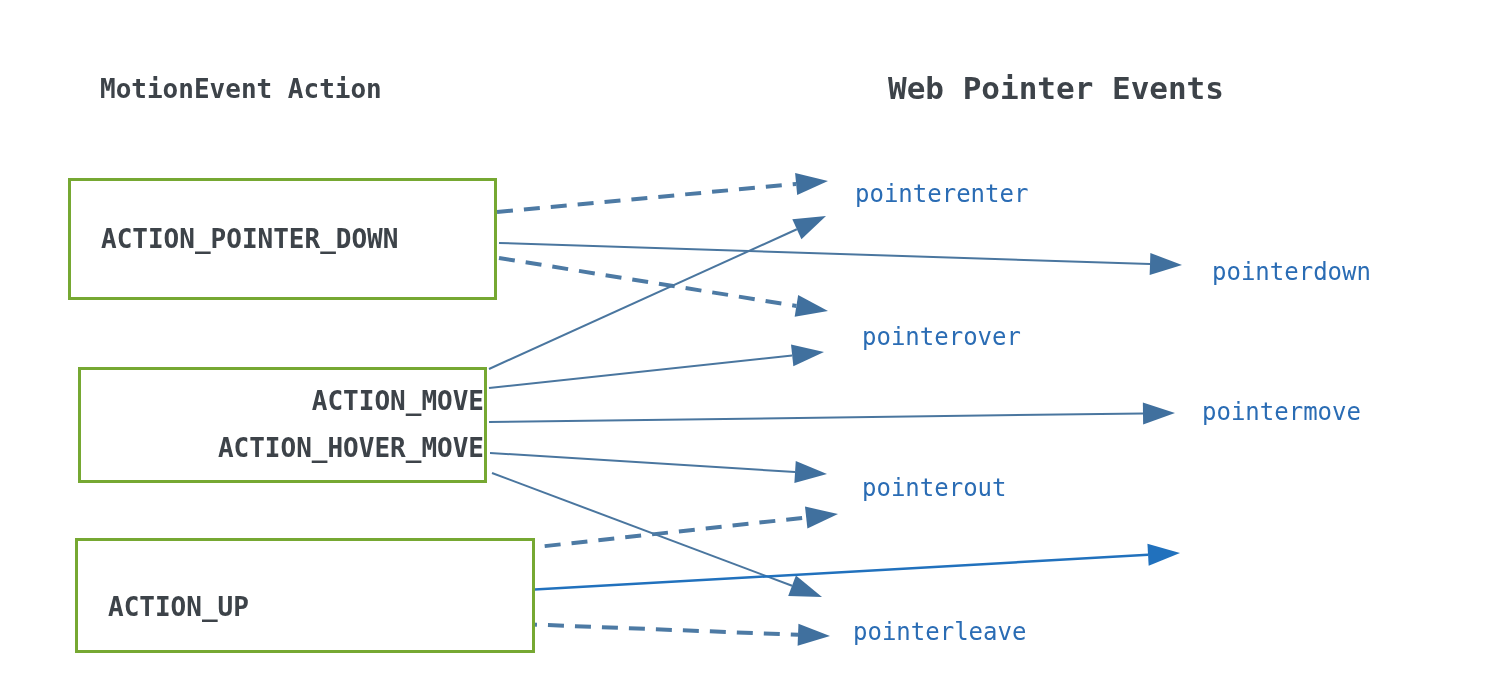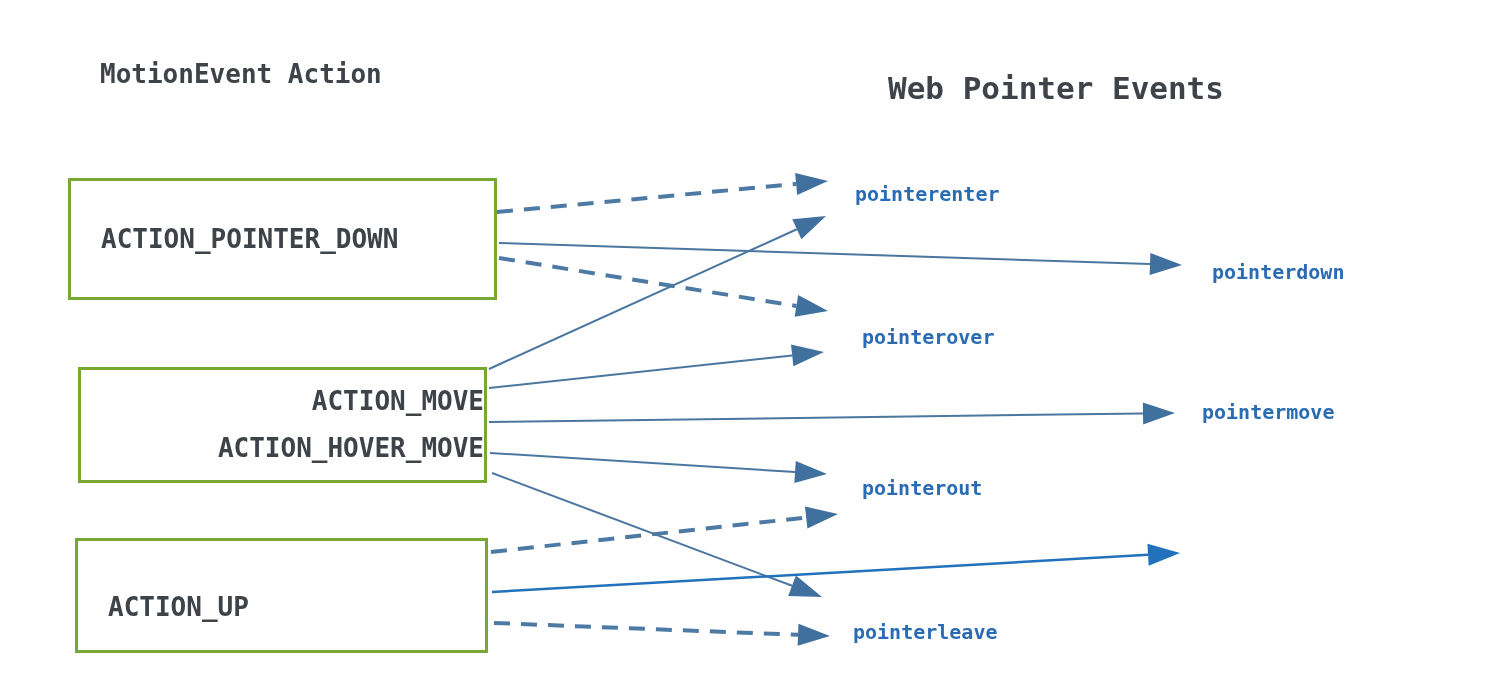--- a/index.html
+++ b/index.html
@@ -12,34 +12,34 @@
   html,body{margin:0;padding:0;background:var(--bg);}
   body{font-family:"DejaVu Sans Mono","Liberation Mono",monospace;}
   .canvas{
     position:relative;width:1506px;height:700px;background:var(--bg);overflow:hidden;
   }
   #connectors{position:absolute;left:0;top:0;width:1506px;height:700px;}
   .hdr{
     position:absolute;transform:translateY(-50%);
     font-weight:bold;color:var(--heading);white-space:nowrap;letter-spacing:0;
   }
-  .hdr.left{left:100px;top:74px;font-size:26px;}
+  .hdr.left{left:100px;top:89px;font-size:26px;}
   .hdr.right{left:888px;top:88px;font-size:31px;}
   .abox{
     position:absolute;box-sizing:border-box;background:#ffffff;
     border:3px solid var(--green);
     display:flex;flex-direction:column;justify-content:center;
     padding-left:30px;
     font-size:26px;font-weight:bold;color:var(--action-text);
     line-height:47px;white-space:nowrap;
   }
   .abox span{display:block;}
   .evt{
     position:absolute;transform:translateY(-50%);
-    font-size:20px;font-weight:bold;color:var(--event-text);white-space:nowrap;
+    font-size:24px;font-weight:normal;color:var(--event-text);white-space:nowrap;
   }
 </style>
 </head>
 <body>
 
 <div class="canvas">
 
   <svg id="connectors" viewBox="0 0 1506 700" xmlns="http://www.w3.org/2000/svg">
       <line x1="497" y1="212" x2="796.1394253639712" y2="183.98392088736222" stroke="#4d7aa4" stroke-width="4" stroke-dasharray="16 11"></line>
       <polygon points="828,181 797.165148169002,194.93599341849713 795.1137025589404,173.0318483562273" fill="#40709e"></polygon>
@@ -70,21 +70,21 @@
 
   <div class="abox" style="left:68px;top:178px;width:429px;height:122px;">
     <span>ACTION_POINTER_DOWN</span>
   </div>
 
   <div class="abox" style="left:78px;top:367px;width:409px;height:116px;text-align:right;">
     <span>ACTION_MOVE</span>
     <span>ACTION_HOVER_MOVE</span>
   </div>
 
-  <div class="abox" style="left:75px;top:538px;width:413px;height:115px;padding-top:24px;">
+  <div class="abox" style="left:75px;top:538px;width:460px;height:115px;padding-top:24px;">
     <span>ACTION_UP</span>
   </div>
 
   <div class="evt" style="left:855px;top:194px;">pointerenter</div>
   <div class="evt" style="left:1212px;top:272px;">pointerdown</div>
   <div class="evt" style="left:862px;top:337px;">pointerover</div>
   <div class="evt" style="left:1202px;top:412px;">pointermove</div>
   <div class="evt" style="left:862px;top:488px;">pointerout</div>
   <div class="evt" style="left:853px;top:624px;margin-top:8px;">pointerleave</div>
 

